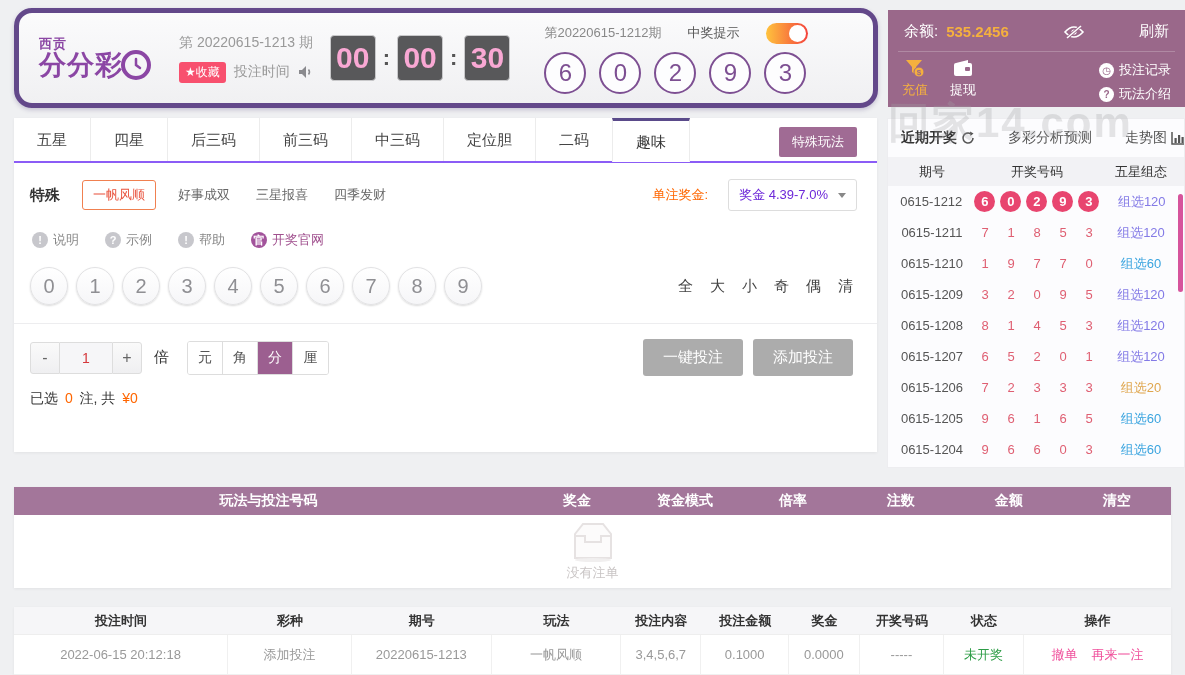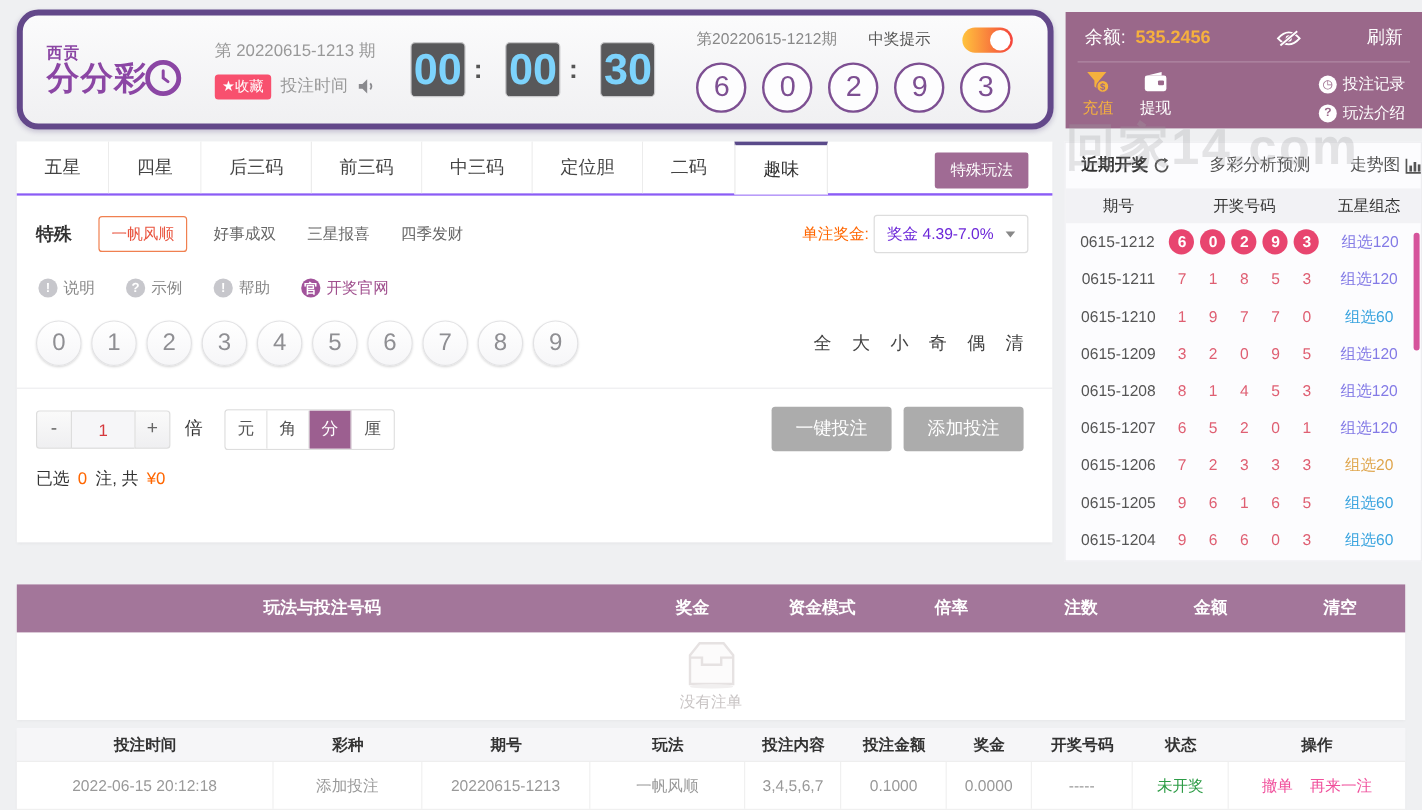--- a/index.html
+++ b/index.html
@@ -16,21 +16,21 @@
   .logo-main { font-size:27px; margin-top:2px; letter-spacing:1px; }
   .logo-clock { margin-left:-4px; margin-top:14px; }
 
   .period-block { margin-left:26px; }
   .period-label { color:#999; font-size:14px; }
   .period-row2 { margin-top:10px; display:flex; align-items:center; gap:8px; }
   .fav-badge { background:#f8506e; color:#fff; font-size:12px; border-radius:3px; padding:2px 6px; }
   .bet-time { color:#999; font-size:14px; }
 
   .countdown { margin-left:16px; display:flex; align-items:center; gap:7px; }
-  .cd-tile { width:46px; height:46px; background:#58585a; border:1px solid #c9c9cb; border-radius:4px; color:#7dd3fc; font-size:36px; font-weight:bold; display:flex; align-items:center; justify-content:center;margin-left:12px; }
+  .cd-tile { width:46px; height:46px; background:#58585a; border:1px solid #c9c9cb; border-radius:4px; color:#f9a8d4; font-size:30px; font-weight:bold; display:flex; align-items:center; justify-content:center; }
   .cd-sep { color:#555; font-size:22px; font-weight:bold; }
 
   .lastdraw { margin-left:34px; }
   .ld-row1 { display:flex; align-items:center; gap:26px; }
   .ld-period { color:#888; font-size:13px; }
   .ld-tip { color:#555; font-size:13px; }
   .toggle { width:42px; height:21px; border-radius:11px; background:linear-gradient(90deg,#ffc33d,#f4433c); position:relative; cursor:pointer; }
   .toggle::after { content:''; position:absolute; right:2px; top:2px; width:17px; height:17px; background:#fff; border-radius:50%; }
   .ld-nums { margin-top:8px; display:flex; gap:13px; }
   .ld-circle { width:42px; height:42px; border:2px solid #7d4f92; border-radius:50%; color:#7d4f92; font-size:24px; display:flex; align-items:center; justify-content:center; background:#fdfdfe; }
@@ -55,21 +55,21 @@
   .main-card { left:14px; top:118px; width:863px; height:334px; background:#fff; box-shadow:0 1px 3px rgba(0,0,0,.06); }
   .tabs { display:flex; border-bottom:2px solid #8b5cf6; position:relative; height:45px; }
   .tab { padding:0 23px; line-height:44px; font-size:15px; color:#444; border-right:1px solid #ececec; cursor:pointer; background:#fff; }
   .tab.active { border-top:3px solid #5a4a8a; line-height:41px; border-left:1px solid #ececec; margin-left:-1px; border-bottom:1px solid #fff; margin-bottom:-1px; color:#333; }
   .special-btn { position:absolute; right:20px; top:9px; background:#a06b94; color:#fff; font-size:13px; padding:6px 13px; border-radius:2px; cursor:pointer; }
 
   .sub-row { display:flex; align-items:center; padding:16px 20px 10px 16px; }
   .sub-group { font-size:15px; font-weight:bold; color:#333; margin-right:22px; }
   .sub-item { color:#666; font-size:13px; margin-right:26px; cursor:pointer; }
   .sub-item.active { color:#e9543f; border:1px solid #f08050; border-radius:3px; padding:5px 10px; margin-right:22px; }
-  .prize-wrap { margin-left:auto; display:flex; align-items:center; gap:4px; }
+  .prize-wrap { margin-left:auto; display:flex; align-items:center; gap:20px; }
   .prize-label { color:#f60; font-size:13px; }
   .prize-select { border:1px solid #ddd; border-radius:3px; background:#fff; padding:6px 10px; color:#6d28d9; font-size:13px; display:flex; align-items:center; gap:10px; cursor:pointer; }
   .caret { width:0; height:0; border-left:4px solid transparent; border-right:4px solid transparent; border-top:5px solid #888; }
 
   .help-row { display:flex; align-items:center; gap:26px; padding:10px 20px 4px 18px; }
   .help-link { display:flex; align-items:center; gap:5px; cursor:pointer; }
   .help-ico { width:16px; height:16px; border-radius:50%; background:#c7c7cc; color:#fff; font-size:11px; font-weight:bold; display:flex; align-items:center; justify-content:center; }
   .help-ico.purple { background:#a2539b; }
   .help-label { color:#888; font-size:13px; }
   .help-link.purple .help-label { color:#a0508e; }
@@ -112,21 +112,21 @@
   .s-num.hl { width:21px; height:21px; background:#e8456f; border-radius:50%; color:#fff; font-weight:bold; display:flex; align-items:center; justify-content:center; gap:0; }
   .s-nums:has(.hl) { gap:5px; }
   .s-link { width:86px; text-align:center; font-size:13px; cursor:pointer; }
   .s-link.purple { color:#837ae6; }
   .s-link.blue { color:#3aa4df; }
   .s-link.orange { color:#dfa64e; }
   .side-scrollbar { position:absolute; right:1px; top:75px; width:5px; height:98px; background:#d6549c; border-radius:3px; }
 
   
   .cart { left:14px; top:487px; width:1157px; background:#fff; box-shadow:0 1px 3px rgba(0,0,0,.06); }
-  .cart-head { display:flex; align-items:center; height:40px; background:#a3769a; color:#fff; font-size:14px; font-weight:bold; }
+  .cart-head { display:flex; align-items:center; height:28px; background:#a3769a; color:#fff; font-size:14px; font-weight:bold; }
   .cart-col { text-align:center; }
   .cart-col-0 { width:44%; }
   .cart-col-1,.cart-col-2,.cart-col-3,.cart-col-4,.cart-col-5,.cart-col-6 { width:9.33%; }
   .cart-body { height:73px; display:flex; flex-direction:column; align-items:center; justify-content:center; }
   .empty-text { color:#c9c5c5; font-size:13px; margin-top:2px; }
 
   
   .orders { left:14px; top:607px; width:1157px; background:#fff; box-shadow:0 1px 3px rgba(0,0,0,.06); }
   .o-head { display:flex; align-items:center; height:28px; background:#f6f6f8; font-size:13px; font-weight:bold; color:#333; border-bottom:1px solid #eee; }
   .o-row { display:flex; align-items:center; height:40px; font-size:13px; color:#999; border-bottom:1px solid #f0f0f0; }

